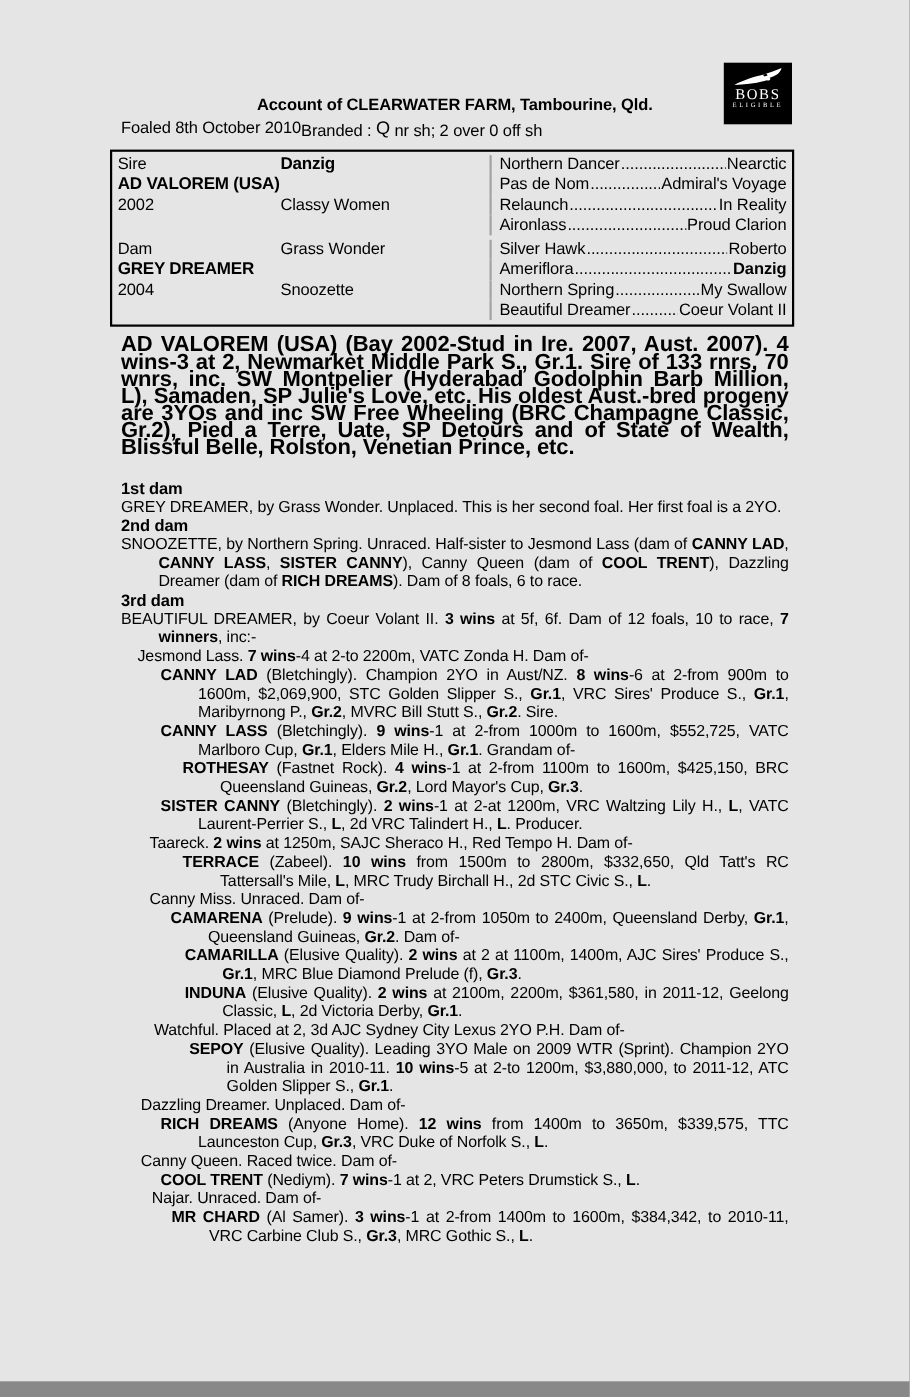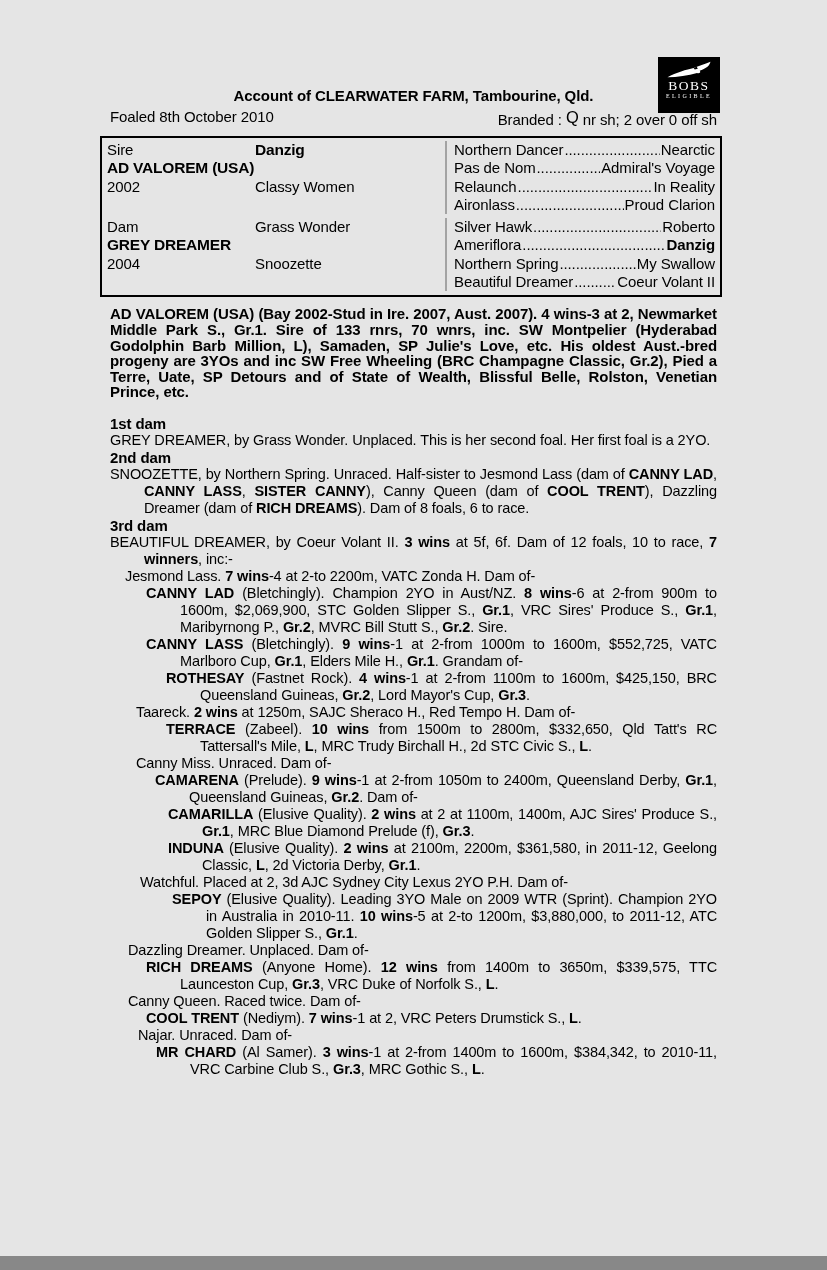--- a/index.html
+++ b/index.html
@@ -11,42 +11,42 @@
   }
   .content{position:absolute;left:110px;top:0;width:607px;}
   
   .account{margin-top:87px;text-align:center;font-weight:bold;font-size:15px;}
   .lot-row{margin-top:6px;display:grid;grid-template-columns:1fr auto 1fr;align-items:baseline;}
   .lot-left{white-space:nowrap;}
   .lot-label{font-weight:bold;font-size:21.5px;letter-spacing:-0.3px;}
   .gst-note{font-size:13.5px;margin-left:4px;}
   .horse-type{font-weight:bold;font-size:21.5px;text-align:center;letter-spacing:-0.3px;}
   .stable{font-weight:bold;font-size:15px;text-align:right;}
-  .foaled-row{margin-top:4px;display:flex;justify-content:space-between;font-size:15px;}
+  .foaled-row{margin-top:4px;display:flex;justify-content:flex-start;font-size:15px;}
   .brand-q{font-size:16.5px;vertical-align:2px;}
   
   .bobs{position:absolute;left:658px;top:57px;width:62px;height:56px;background:#000;color:#fff;
         display:flex;flex-direction:column;align-items:center;justify-content:flex-start;}
   .bobs svg{margin-top:4px;display:block;}
   .bobs-title{font-family:"Liberation Serif","DejaVu Serif",serif;font-size:13.5px;letter-spacing:1.5px;line-height:13px;margin-top:1px;}
   .bobs-sub{font-family:"Liberation Serif","DejaVu Serif",serif;font-size:6px;letter-spacing:2.4px;line-height:7px;margin-top:1px;}
   
   .ped-table{margin-top:8px;margin-left:-10px;width:622px;box-sizing:border-box;
              border:2px solid #000;padding:3px 5px 4px 5px;font-size:15px;}
   .ped-row{display:grid;grid-template-columns:148px 190px 1fr;line-height:18.3px;align-items:baseline;}
   .ped-gap{margin-top:4px;}
   .ped-c1,.ped-c2{white-space:nowrap;overflow:visible;}
   .ped-big{font-weight:bold;font-size:15.5px;letter-spacing:-0.2px;}
   .ped-c3{border-left:2px solid #a3a3a3;padding-left:7px;display:flex;align-items:center;min-width:0;}
   .ped-anc,.ped-anc2{white-space:nowrap;}
   .ped-bold{font-weight:bold;}
   .dots{flex:1;min-width:8px;overflow:hidden;white-space:nowrap;margin:0 1px;}
   .dots::after{content:"....................................................................................";}
   
-  .sire-summary{margin-top:9px;font-weight:bold;font-size:15px;line-height:15.6px;
+  .sire-summary{margin-top:9px;font-weight:bold;font-size:20px;line-height:15.6px;
                 text-align:justify;letter-spacing:-0.1px;}
   
   .dam-wrap{font-size:14.5px;line-height:17px;}
   .dam-heading{font-weight:bold;font-size:15px;margin-top:0;line-height:17px;}
   .dam-heading.first{margin-top:14px;}
   .dam-para{margin:0;text-align:justify;}
 </style>
 </head>
 <body>
 
@@ -154,20 +154,21 @@
         <div class="dam-heading first">1st dam</div>
         <p class="dam-para" style="padding-left: 34px; text-indent: -34px;"><span>GREY DREAMER, by Grass Wonder. Unplaced. This is her second foal. Her first foal is a 2YO.</span></p>
         <div class="dam-heading">2nd dam</div>
         <p class="dam-para" style="padding-left: 34px; text-indent: -34px;"><span>SNOOZETTE, by Northern Spring. Unraced. Half-sister to Jesmond Lass (dam of </span><b>CANNY LAD</b><span>, </span><b>CANNY LASS</b><span>, </span><b>SISTER CANNY</b><span>), Canny Queen (dam of </span><b>COOL TRENT</b><span>), Dazzling Dreamer (dam of </span><b>RICH DREAMS</b><span>). Dam of 8 foals, 6 to race.</span></p>
         <div class="dam-heading">3rd dam</div>
         <p class="dam-para" style="padding-left: 34px; text-indent: -34px;"><span>BEAUTIFUL DREAMER, by Coeur Volant II. </span><b>3 wins</b><span> at 5f, 6f. Dam of 12 foals, 10 to race, </span><b>7 winners</b><span>, inc:-</span></p>
         <p class="dam-para" style="padding-left: 49px; text-indent: -34px;"><span>Jesmond Lass. </span><b>7 wins</b><span>-4 at 2-to 2200m, VATC Zonda H. Dam of-</span></p>
         <p class="dam-para" style="padding-left: 70px; text-indent: -34px;"><b>CANNY LAD</b><span> (Bletchingly). Champion 2YO in Aust/NZ. </span><b>8 wins</b><span>-6 at 2-from 900m to 1600m, $2,069,900, STC Golden Slipper S., </span><b>Gr.1</b><span>, VRC Sires' Produce S., </span><b>Gr.1</b><span>, Maribyrnong P., </span><b>Gr.2</b><span>, MVRC Bill Stutt S., </span><b>Gr.2</b><span>. Sire.</span></p>
         <p class="dam-para" style="padding-left: 70px; text-indent: -34px;"><b>CANNY LASS</b><span> (Bletchingly). </span><b>9 wins</b><span>-1 at 2-from 1000m to 1600m, $552,725, VATC Marlboro Cup, </span><b>Gr.1</b><span>, Elders Mile H., </span><b>Gr.1</b><span>. Grandam of-</span></p>
         <p class="dam-para" style="padding-left: 90px; text-indent: -34px;"><b>ROTHESAY</b><span> (Fastnet Rock). </span><b>4 wins</b><span>-1 at 2-from 1100m to 1600m, $425,150, BRC Queensland Guineas, </span><b>Gr.2</b><span>, Lord Mayor's Cup, </span><b>Gr.3</b><span>.</span></p>
+        <p class="dam-para" style="padding-left: 70px; text-indent: -34px;"><b>SISTER CANNY</b><span> (Bletchingly). </span><b>2 wins</b><span>-1 at 2-at 1200m, VRC Waltzing Lily H., </span><b>L</b><span>, VATC Laurent-Perrier S., </span><b>L</b><span>, 2d VRC Talindert H., </span><b>L</b><span>. Producer.</span></p>
         <p class="dam-para" style="padding-left: 60px; text-indent: -34px;"><span>Taareck. </span><b>2 wins</b><span> at 1250m, SAJC Sheraco H., Red Tempo H. Dam of-</span></p>
         <p class="dam-para" style="padding-left: 90px; text-indent: -34px;"><b>TERRACE</b><span> (Zabeel). </span><b>10 wins</b><span> from 1500m to 2800m, $332,650, Qld Tatt's RC Tattersall's Mile, </span><b>L</b><span>, MRC Trudy Birchall H., 2d STC Civic S., </span><b>L</b><span>.</span></p>
         <p class="dam-para" style="padding-left: 60px; text-indent: -34px;"><span>Canny Miss. Unraced. Dam of-</span></p>
         <p class="dam-para" style="padding-left: 79px; text-indent: -34px;"><b>CAMARENA</b><span> (Prelude). </span><b>9 wins</b><span>-1 at 2-from 1050m to 2400m, Queensland Derby, </span><b>Gr.1</b><span>, Queensland Guineas, </span><b>Gr.2</b><span>. Dam of-</span></p>
         <p class="dam-para" style="padding-left: 92px; text-indent: -34px;"><b>CAMARILLA</b><span> (Elusive Quality). </span><b>2 wins</b><span> at 2 at 1100m, 1400m, AJC Sires' Produce S., </span><b>Gr.1</b><span>, MRC Blue Diamond Prelude (f), </span><b>Gr.3</b><span>.</span></p>
         <p class="dam-para" style="padding-left: 92px; text-indent: -34px;"><b>INDUNA</b><span> (Elusive Quality). </span><b>2 wins</b><span> at 2100m, 2200m, $361,580, in 2011-12, Geelong Classic, </span><b>L</b><span>, 2d Victoria Derby, </span><b>Gr.1</b><span>.</span></p>
         <p class="dam-para" style="padding-left: 64px; text-indent: -34px;"><span>Watchful. Placed at 2, 3d AJC Sydney City Lexus 2YO P.H. Dam of-</span></p>
         <p class="dam-para" style="padding-left: 96px; text-indent: -34px;"><b>SEPOY</b><span> (Elusive Quality). Leading 3YO Male on 2009 WTR (Sprint). Champion 2YO in Australia in 2010-11. </span><b>10 wins</b><span>-5 at 2-to 1200m, $3,880,000, to 2011-12, ATC Golden Slipper S., </span><b>Gr.1</b><span>.</span></p>
         <p class="dam-para" style="padding-left: 52px; text-indent: -34px;"><span>Dazzling Dreamer. Unplaced. Dam of-</span></p>
         <p class="dam-para" style="padding-left: 70px; text-indent: -34px;"><b>RICH DREAMS</b><span> (Anyone Home). </span><b>12 wins</b><span> from 1400m to 3650m, $339,575, TTC Launceston Cup, </span><b>Gr.3</b><span>, VRC Duke of Norfolk S., </span><b>L</b><span>.</span></p>

